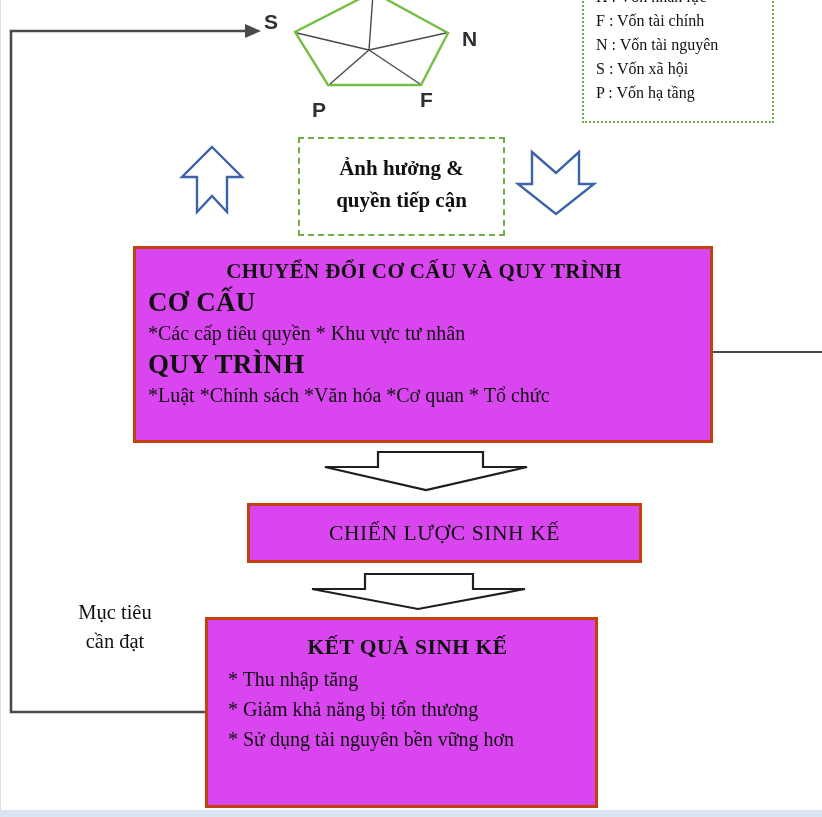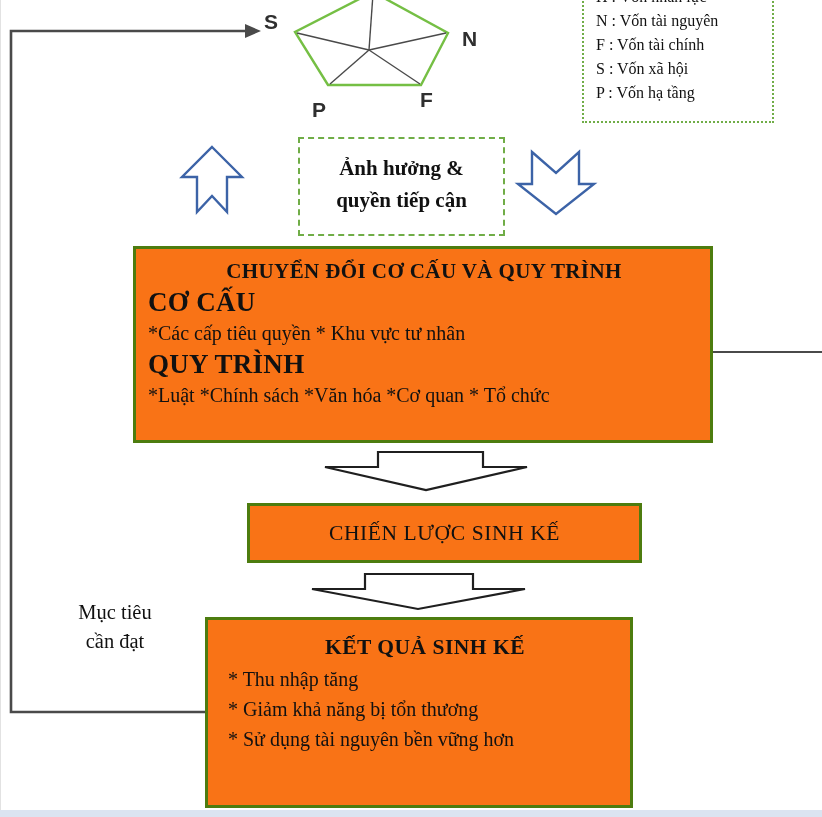--- a/index.html
+++ b/index.html
@@ -39,42 +39,42 @@
     left: 298px; top: 137px; width: 207px; height: 99px;
     border: 2px dashed #70ad47;
     box-sizing: border-box;
     text-align: center;
     font-size: 21px; line-height: 32px; font-weight: 600;
     padding-top: 13px;
   }
 
   
   .green-box {
-    border: 3px solid #4d7c0f;
+    border: 3px solid #c2410c;
     box-sizing: border-box;
-    background: #f97316;
+    background: #d946ef;
   }
   .transform-box {
     left: 133px; top: 246px; width: 580px; height: 197px;
     padding: 7px 10px 0 12px;
     font-size: 20px; line-height: 31px;
   }
   .transform-box .box-title {
     text-align: center; font-weight: bold; font-size: 21px; letter-spacing: 0.4px;
   }
   .bold-line { font-weight: bold; font-size: 27px; letter-spacing: 0.3px; }
 
   .strategy-box {
     left: 247px; top: 503px; width: 395px; height: 60px;
     display: flex; align-items: center; justify-content: center;
     font-weight: normal; font-size: 21.5px; letter-spacing: 0.6px;
   }
 
   .outcome-box {
-    left: 205px; top: 617px; width: 428px; height: 191px;
+    left: 205px; top: 617px; width: 393px; height: 191px;
     padding: 12px 8px 0 20px;
     font-size: 20px; line-height: 30px;
   }
   .outcome-box .box-title {
     text-align: center; font-weight: bold; font-size: 21.5px;
     letter-spacing: 0.5px; margin-bottom: 2px;
   }
 
   .goal-label {
     left: 40px; top: 598px; width: 150px;
@@ -116,22 +116,22 @@
 
 <div class="abs page-edge html-layer"></div>
 
 <span class="abs cap-label html-layer" style="left:264px; top:10px;">S</span>
 <span class="abs cap-label html-layer" style="left:462px; top:27px;">N</span>
 <span class="abs cap-label html-layer" style="left:420px; top:88px;">F</span>
 <span class="abs cap-label html-layer" style="left:312px; top:98px;">P</span>
 
 <div class="abs legend-box html-layer">
   <div>H : Vốn nhân lực</div>
+  <div>F : Vốn tài chính</div>
   <div>N : Vốn tài nguyên</div>
-  <div>F : Vốn tài chính</div>
   <div>S : Vốn xã hội</div>
   <div>P : Vốn hạ tầng</div>
 </div>
 
 <div class="abs access-box html-layer">
   <div>Ảnh hưởng &amp;</div>
   <div>quyền tiếp cận</div>
 </div>
 
 <div class="abs green-box transform-box html-layer">

